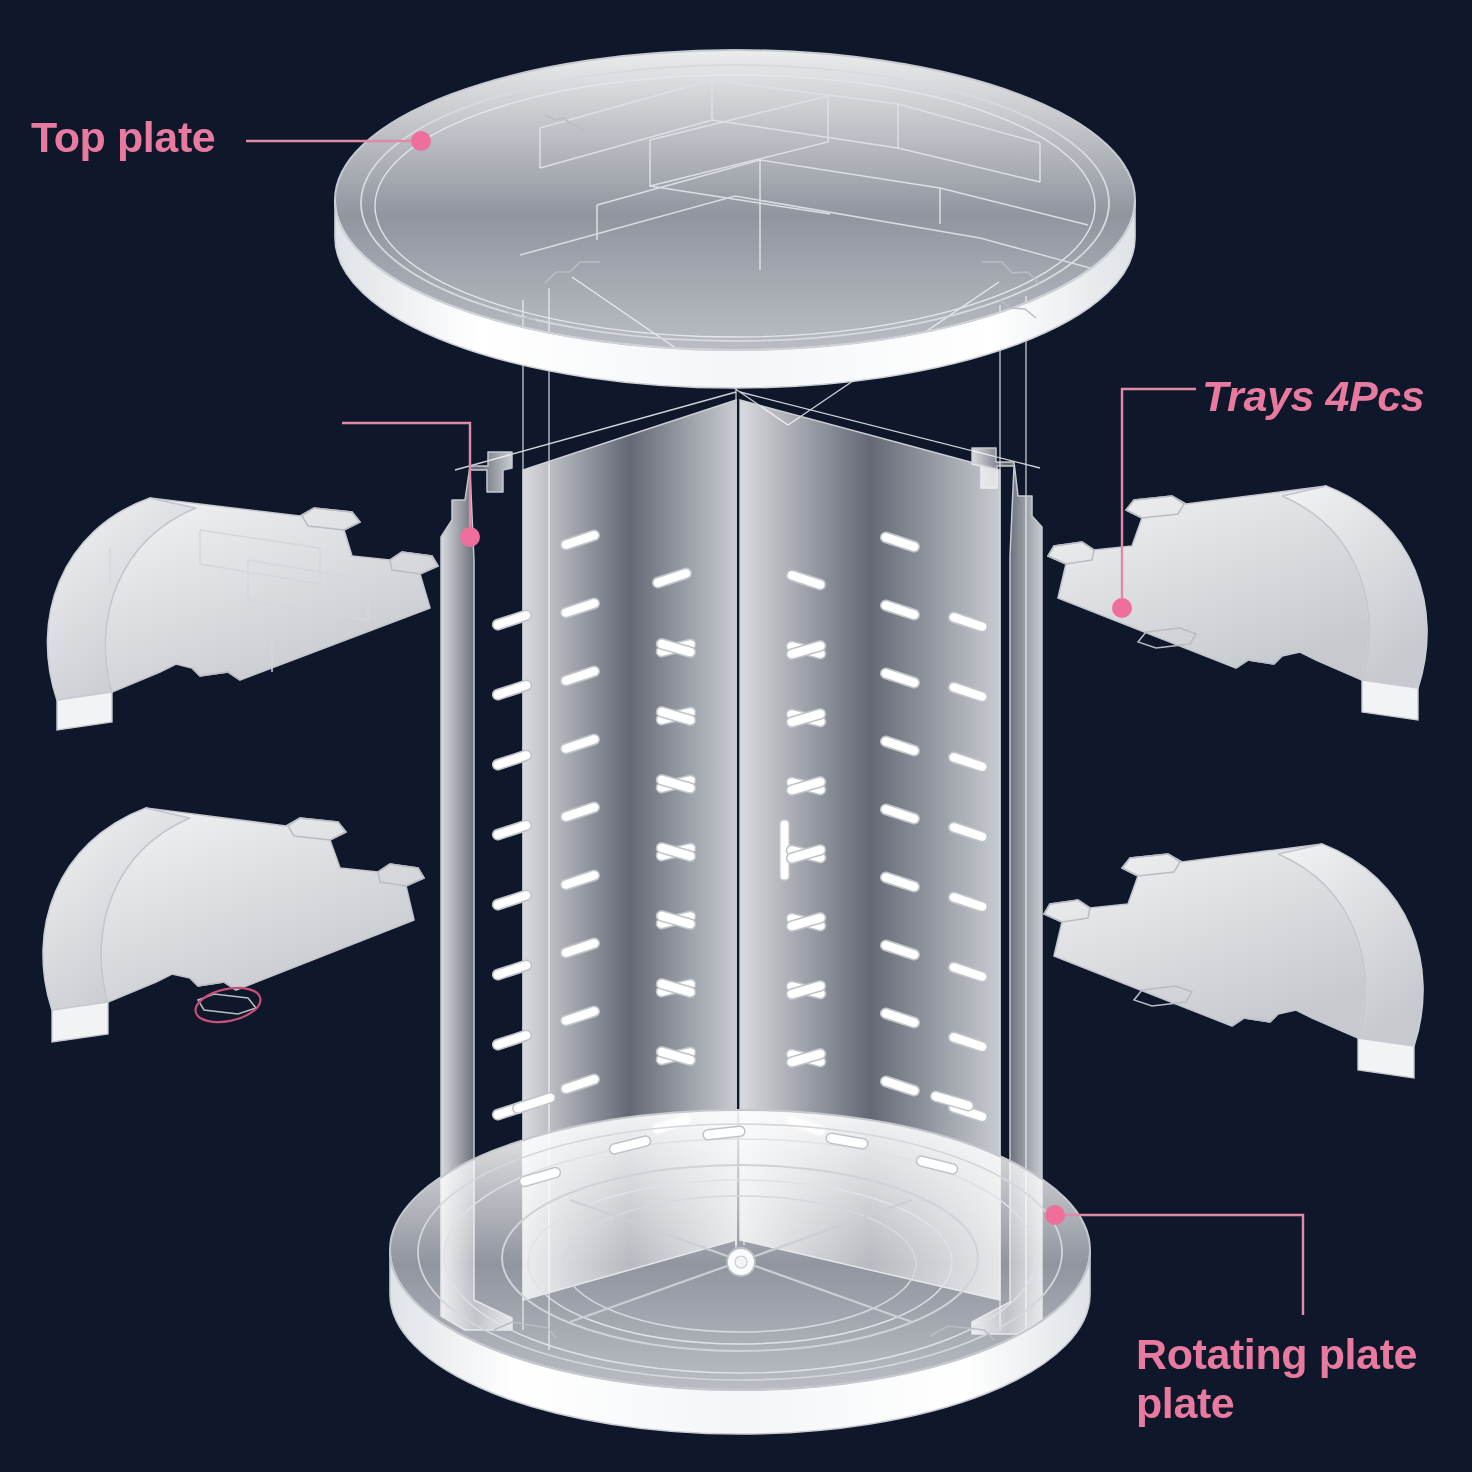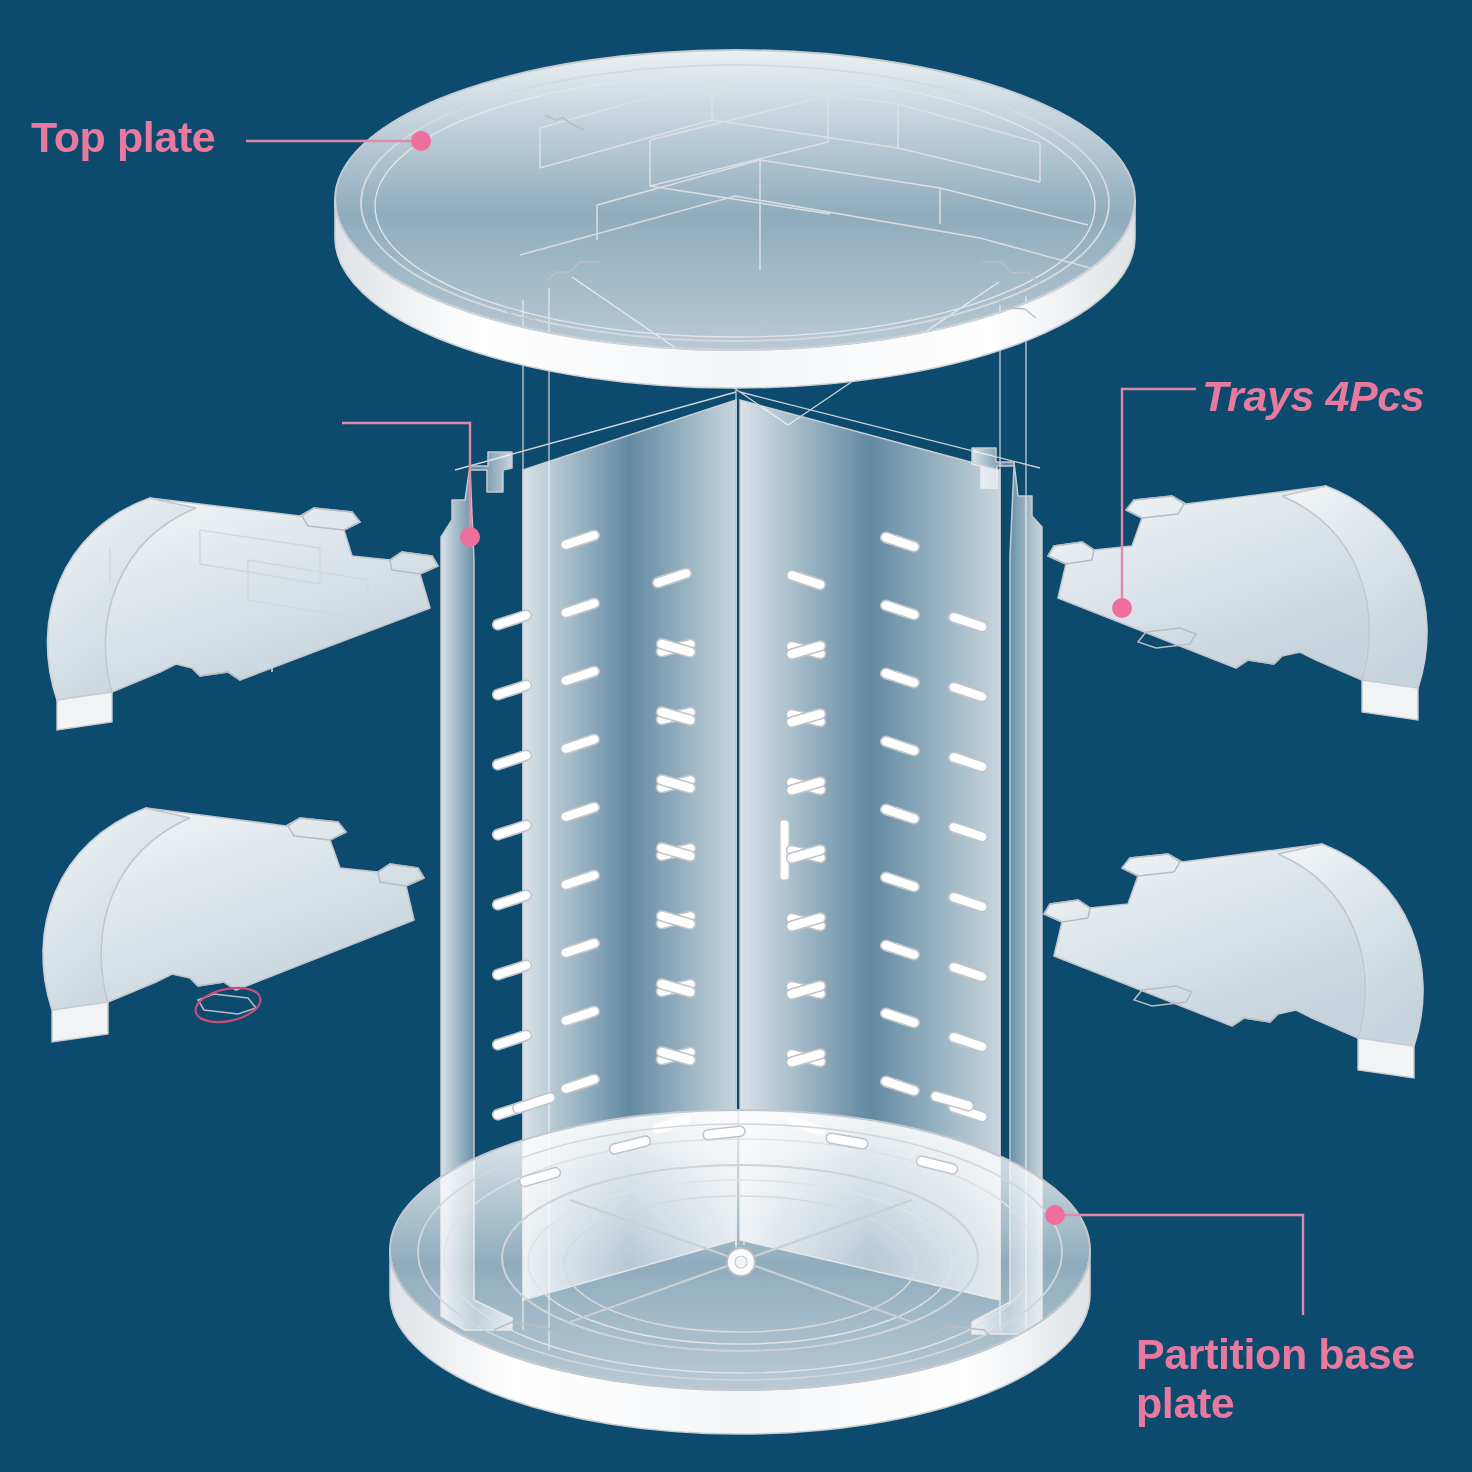--- a/index.html
+++ b/index.html
@@ -2,21 +2,21 @@
 <html><head>
 <meta charset="utf-8">
 <title>Exploded product diagram</title>
 <style>
   html,body{margin:0;padding:0;background:#ffffff;}
   body{
     width:1472px;height:1472px;
     font-family:"Liberation Sans","DejaVu Sans",sans-serif;
     overflow:hidden;position:relative;
   }
-  #stage{position:absolute;inset:0;width:1472px;height:1472px;background:#0c4a6e;}
+  #stage{position:absolute;inset:0;width:1472px;height:1472px;background:#0f172a;}
   svg#diagram{position:absolute;left:0;top:0;width:1472px;height:1472px;display:block;}
 
   
   .anno-text{
     position:absolute;
     color:#e8799f;
     font-weight:bold;
     font-family:"Liberation Sans","DejaVu Sans",sans-serif;
     font-size:43px;
     line-height:1.15;
@@ -373,15 +373,15 @@
       <circle cx="1122" cy="608" r="10"></circle>
       <circle cx="1055" cy="1215" r="10"></circle>
     </g>
   </svg>
 
   <div class="anno-text" id="lbl-top-plate">Top plate</div>
 
 
   <div class="anno-text" id="lbl-trays">Trays 4Pcs</div>
 
-  <div class="anno-text" id="lbl-base">Partition base
+  <div class="anno-text" id="lbl-base">Rotating plate
 plate</div>
 </div>
 
 </body></html>

